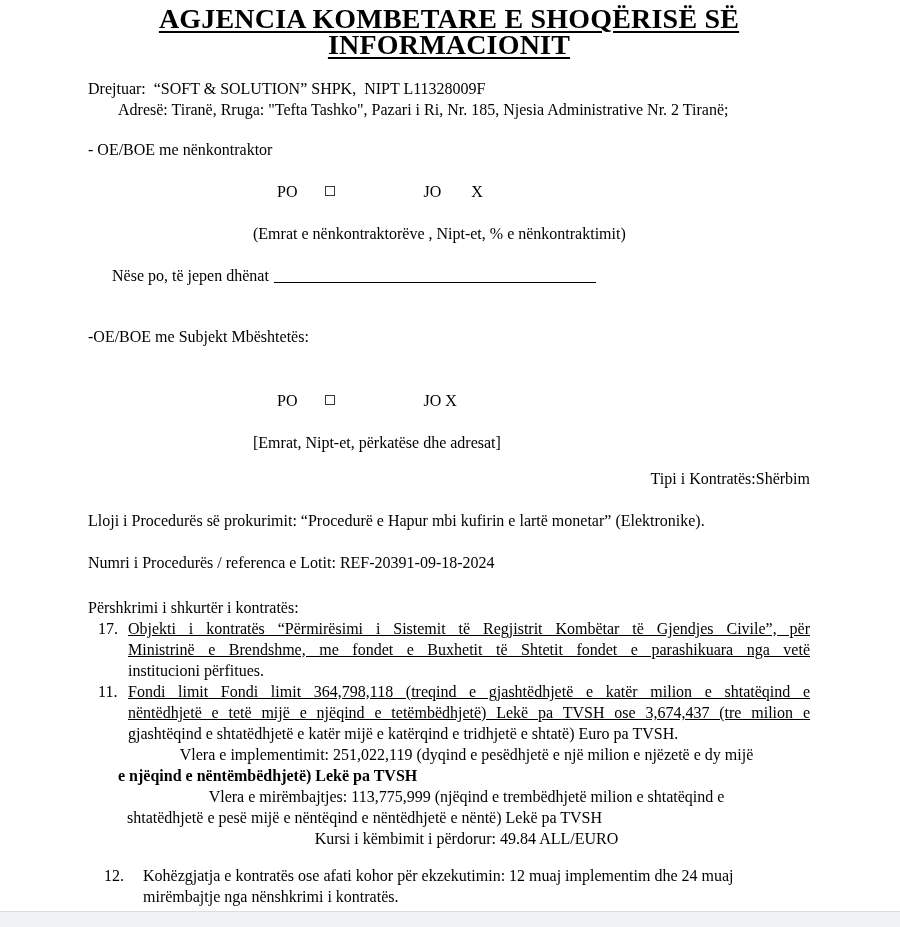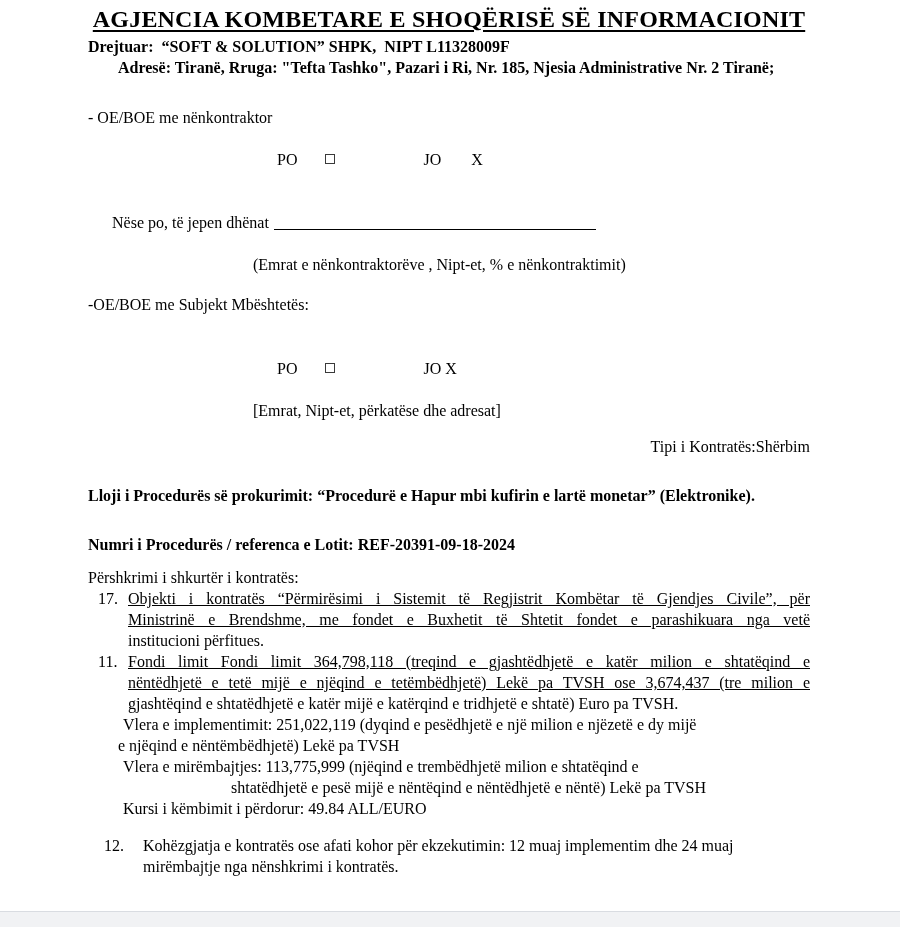--- a/index.html
+++ b/index.html
@@ -4,57 +4,57 @@
 <style>
   * { margin: 0; padding: 0; box-sizing: border-box; }
   html, body { background: #ffffff; }
   body {
     width: 900px; height: 927px; position: relative; overflow: hidden;
     font-family: "Liberation Serif", "DejaVu Serif", serif;
     color: #000000; font-size: 16px; line-height: 21px;
   }
   .page { position: absolute; inset: 0; padding: 6px 90px 0 88px; background: #ffffff; }
   .title {
-    font-size: 24px; line-height: 26px; font-weight: bold; text-align: center;
+    font-size: 28px; line-height: 26px; font-weight: bold; text-align: center;
     text-decoration: underline; text-decoration-thickness: 2px; text-underline-offset: 3px;
     letter-spacing: 0.2px;
   }
   .line { white-space: pre-wrap; }
   .jline { text-align: justify; text-align-last: justify; text-decoration: underline; }
-  .recipient { margin-top: 4px; font-weight: bold; }
+  .recipient { margin-top: 20px; }
   .indent-30 { padding-left: 30px; }
   .indent-165 { padding-left: 165px; }
-  .sec-subcontractor { margin-top: 29px; }
+  .sec-subcontractor { margin-top: 19px; }
   .sec-support-head { margin-top: 19px; }
   .sec-support-body { margin-top: 22px; }
   .po-row .po { margin-left: 165px; }
   .checkbox {
     display: inline-block; width: 10px; height: 10px;
     border: 1px solid #3a3a3a; margin-left: 28px; vertical-align: 1px; background: #fff;
   }
   .po-row .jo { margin-left: 88px; }
   .po-row .jo-x { margin-left: 30px; }
   .blank-line {
     display: inline-block; border-bottom: 1px solid #000;
     height: 14px; vertical-align: -2px;
   }
   .blank-1 { width: 322px; margin-left: 5px; }
   .blank-2 { width: 306px; margin-left: 14px; }
   .m-tipi { margin-top: 15px; text-align: right; }
-  .m-21 { margin-top: 28px; font-weight: bold; }
-  .m-20 { margin-top: 12px; }
+  .m-21 { margin-top: 21px; }
+  .m-20 { margin-top: 24px; }
   .list-item { position: relative; }
   .list-item .num { position: absolute; left: 10px; top: 0; }
   .list-item .item-text { margin-left: 40px; }
   .item-12 { margin-top: 16px; }
   .item-12 .num { left: 16px; }
   .item-12 .item-text { margin-left: 55px; }
-  .sub-a { margin-left: -5px; }
-  .sub-b { margin-left: -10px; }
-  .sub-c { margin-left: -1px; text-align: center; }
+  .sub-a { margin-left: -5px; text-align: center; }
+  .sub-b { margin-left: -10px; font-weight: bold; }
+  .sub-c { margin-left: -1px; }
   .bottom-bar {
     position: absolute; left: 0; right: 0; bottom: 0; height: 16px;
     background: #f1f2f4; border-top: 1px solid #d9dce1;
   }
 </style>
 </head>
 <body>
 
 <div class="page">
 
@@ -63,24 +63,24 @@
   <div class="recipient">
     <div class="line">Drejtuar:  “SOFT &amp; SOLUTION” SHPK,  NIPT L11328009F</div>
     <div class="line indent-30">Adresë: Tiranë, Rruga: "Tefta Tashko", Pazari i Ri, Nr. 185, Njesia Administrative Nr. 2 Tiranë;</div>
   </div>
 
   <div class="sec-subcontractor">
     <div class="line">- OE/BOE me nënkontraktor</div>
     <div class="line po-row">
       <span class="po">PO</span><span class="checkbox"></span><span class="jo">JO</span><span class="jo-x">X</span>
     </div>
+    <div class="line indent-165">(Emrat e nënkontraktorëve , Nipt-et, % e nënkontraktimit)</div>
     <div class="line">
       <span>Nëse po, të jepen dhënat</span><span class="blank-line blank-1"></span>
     </div>
-    <div class="line indent-165">(Emrat e nënkontraktorëve , Nipt-et, % e nënkontraktimit)</div>
   </div>
 
   <div class="sec-support-head">
     <div class="line">-OE/BOE me Subjekt Mbështetës:</div>
   </div>
   <div class="sec-support-body">
     <div class="line po-row">
       <span class="po">PO</span><span class="checkbox"></span><span class="jo">JO X</span>
     </div>
     <div class="line indent-165">[Emrat, Nipt-et, përkatëse dhe adresat]</div>

